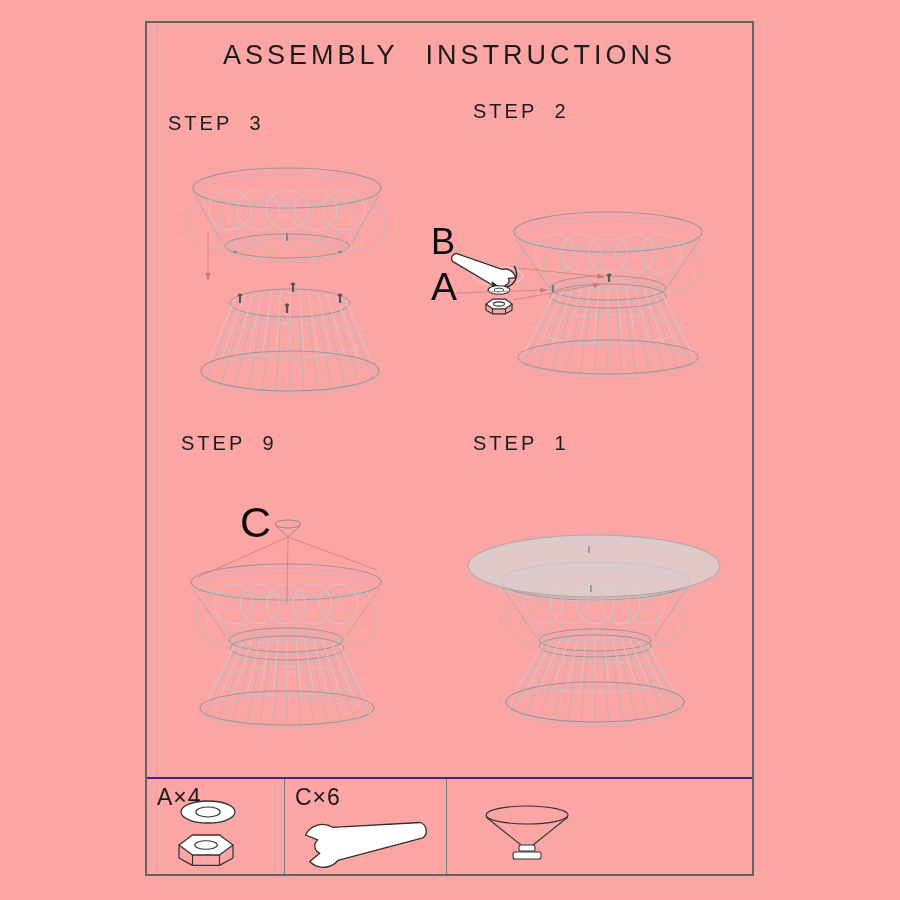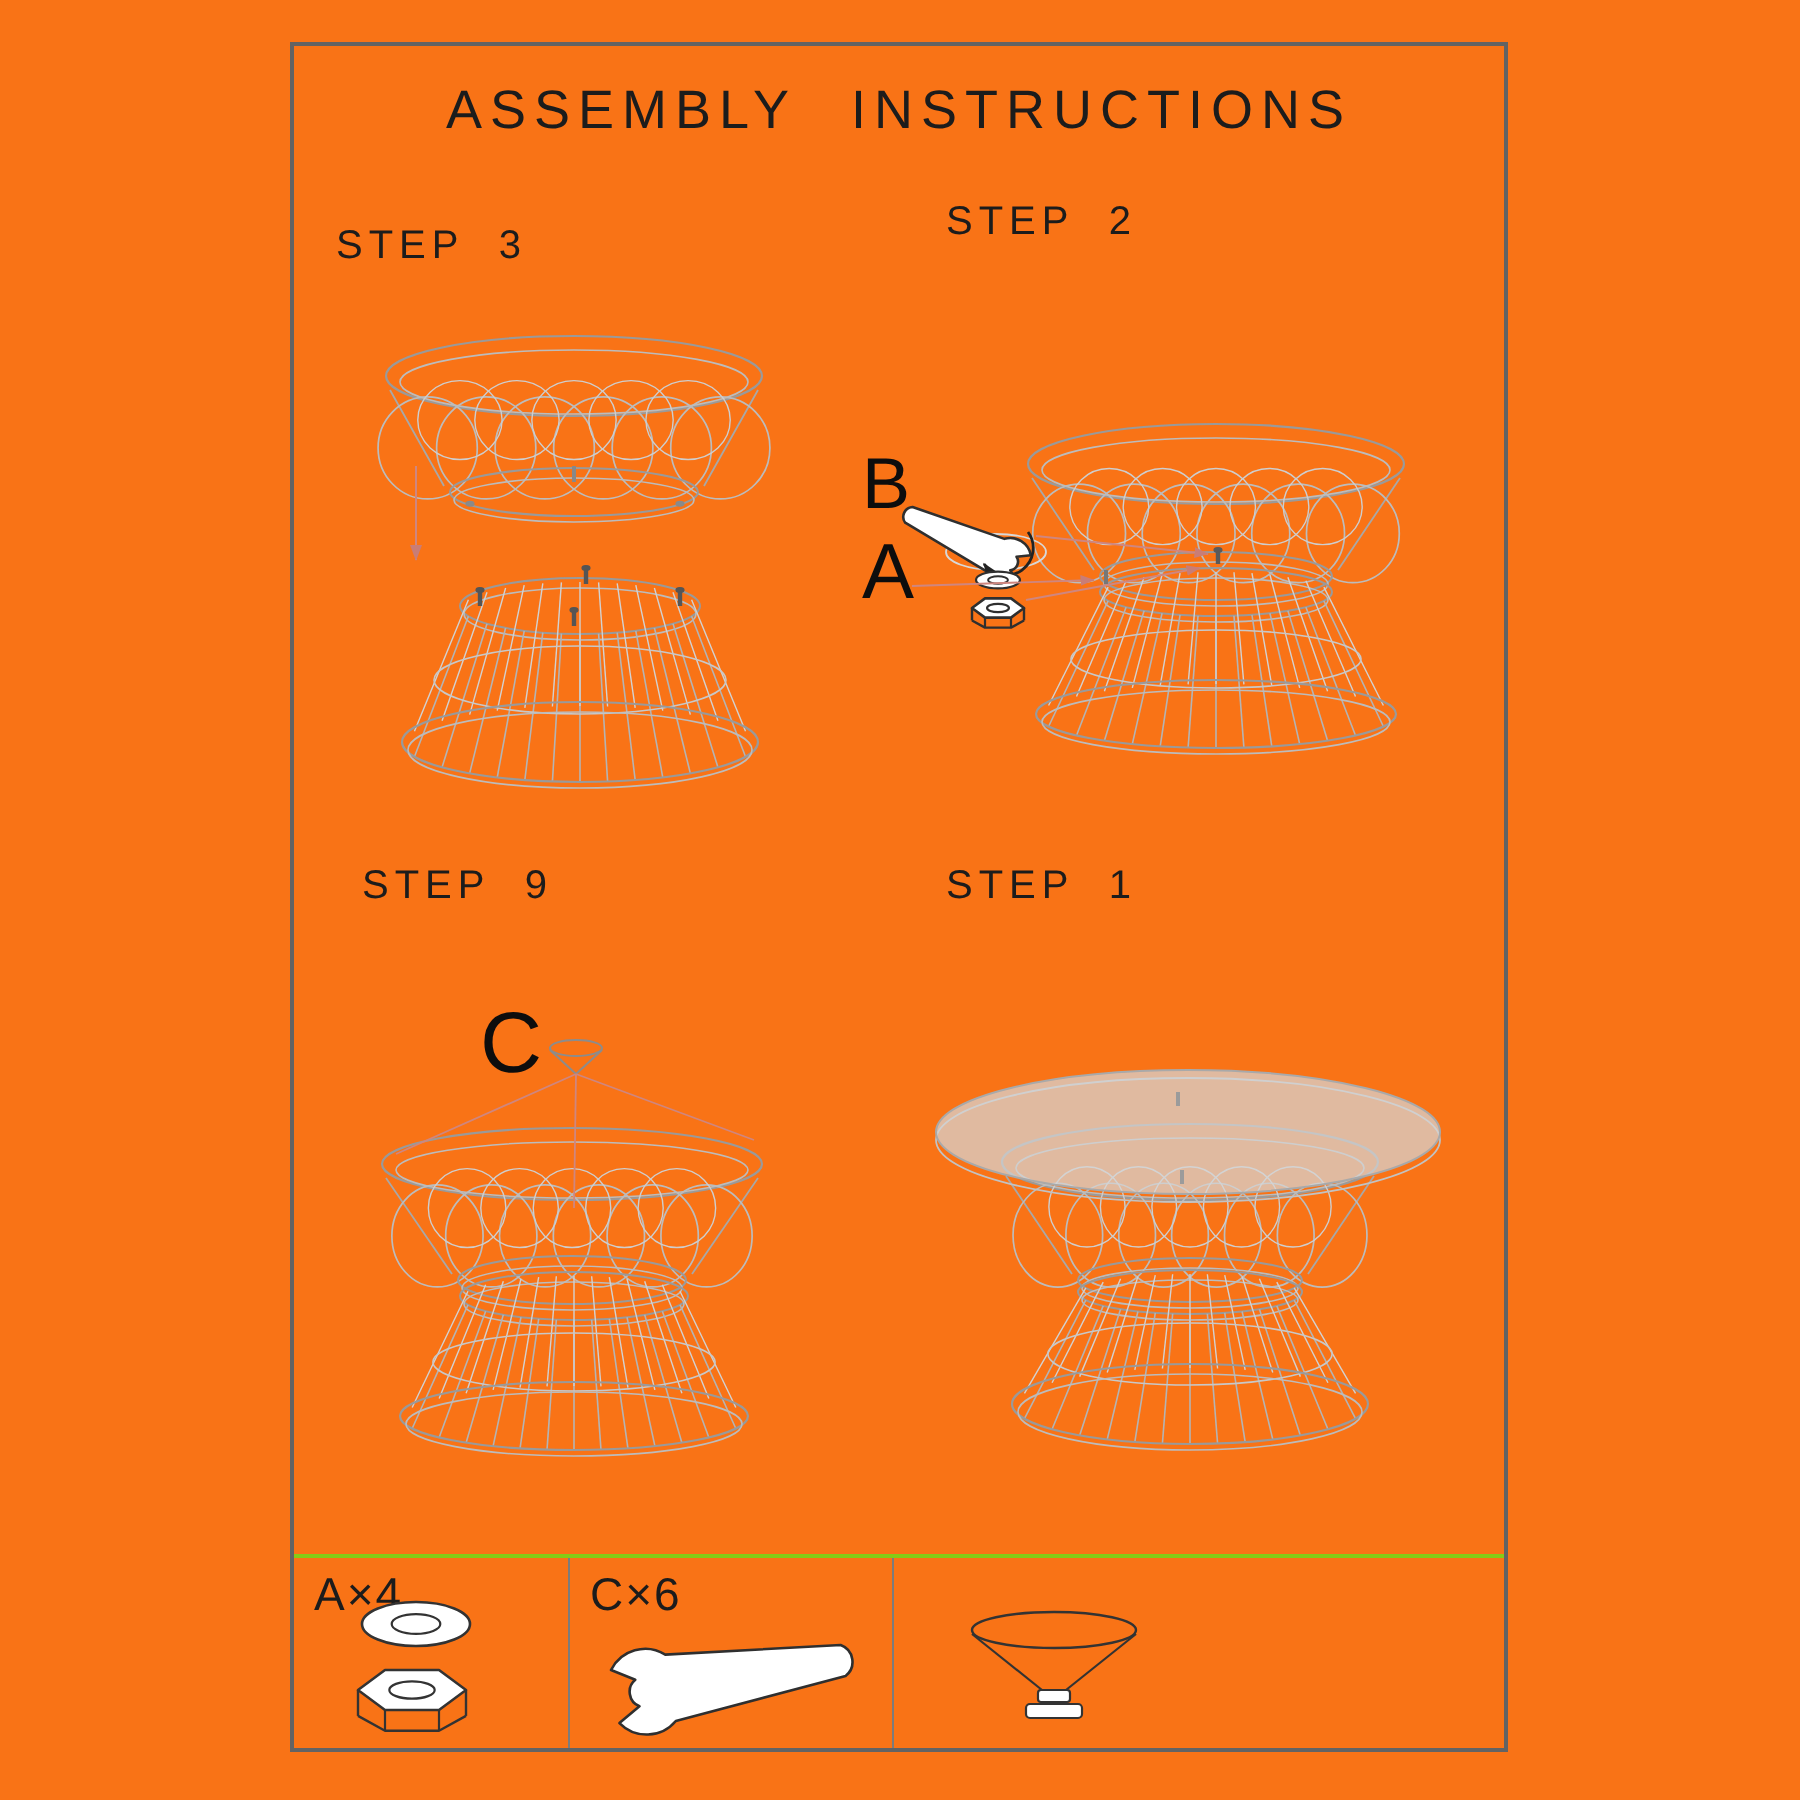--- a/index.html
+++ b/index.html
@@ -1,25 +1,25 @@
 <!DOCTYPE html>
 <html><head>
 <meta charset="utf-8">
 <style>
   html,body{margin:0;padding:0;background:#ffffff;width:900px;height:900px;overflow:hidden;}
   body{font-family:"Liberation Sans", sans-serif;color:#1f1f1f;}
-  .page{position:relative;width:900px;height:900px;background:#f97316;}
+  .page{position:relative;width:900px;height:900px;background:#fca5a5;}
   .sheet-border{position:absolute;left:145px;top:21px;width:609px;height:855px;
     border:2px solid #636363;box-sizing:border-box;}
   .title{position:absolute;left:145px;top:40px;width:609px;margin:0;text-align:center;
     font-size:27px;font-weight:400;letter-spacing:4px;word-spacing:16px;color:#1c1c1c;}
   .step-label{position:absolute;font-size:20px;letter-spacing:3px;word-spacing:9px;color:#1c1c1c;}
   .callout{position:absolute;color:#0d0d0d;line-height:1;}
   .legend{position:absolute;left:147px;top:777px;width:605px;height:97px;
-    border-top:2px solid #84cc16;box-sizing:border-box;display:flex;}
+    border-top:2px solid #4c1d95;box-sizing:border-box;display:flex;}
   .legend-cell{box-sizing:border-box;border-right:1.6px solid #7c7c7c;height:100%;}
   .legend-cell:last-child{border-right:none;}
   .legend-cell-label{padding:5px 0 0 10px;font-size:23px;letter-spacing:1px;color:#1c1c1c;}
   .art-layer{position:absolute;left:0;top:0;width:900px;height:900px;pointer-events:none;}
 </style>
 </head>
 <body>
 
 <div class="page">
   <div class="sheet-border"></div>

